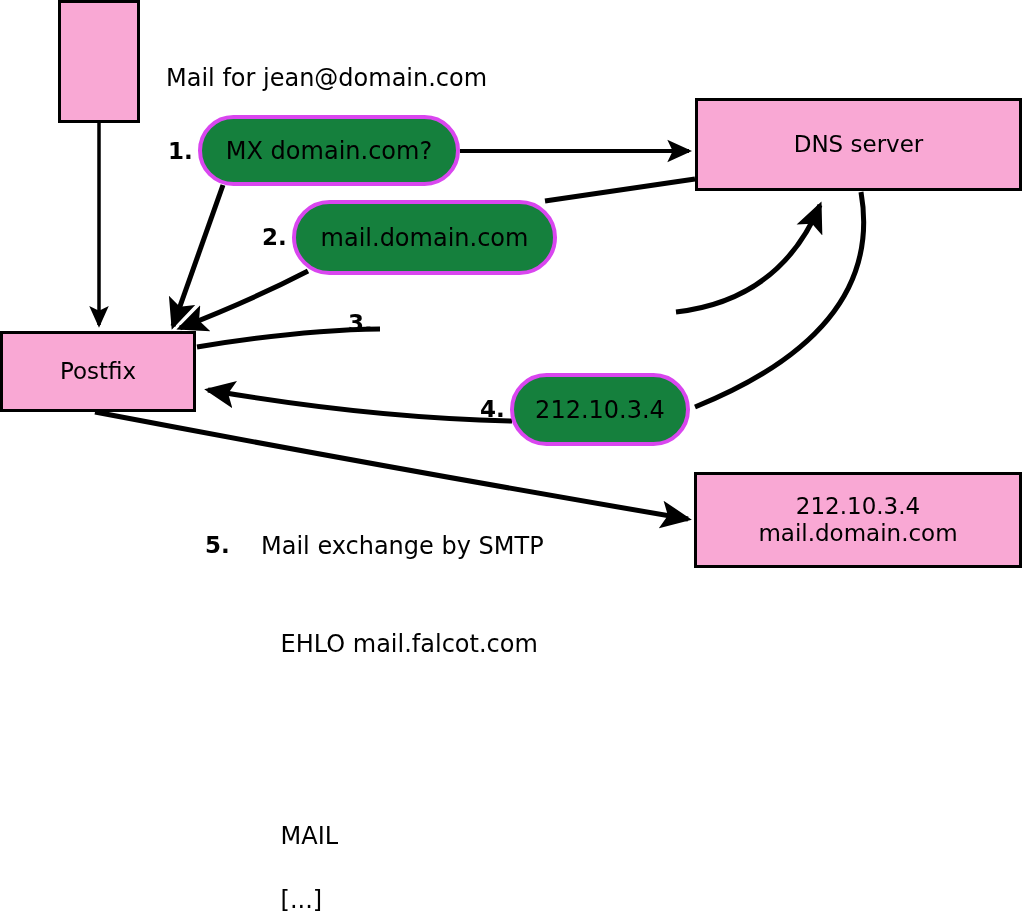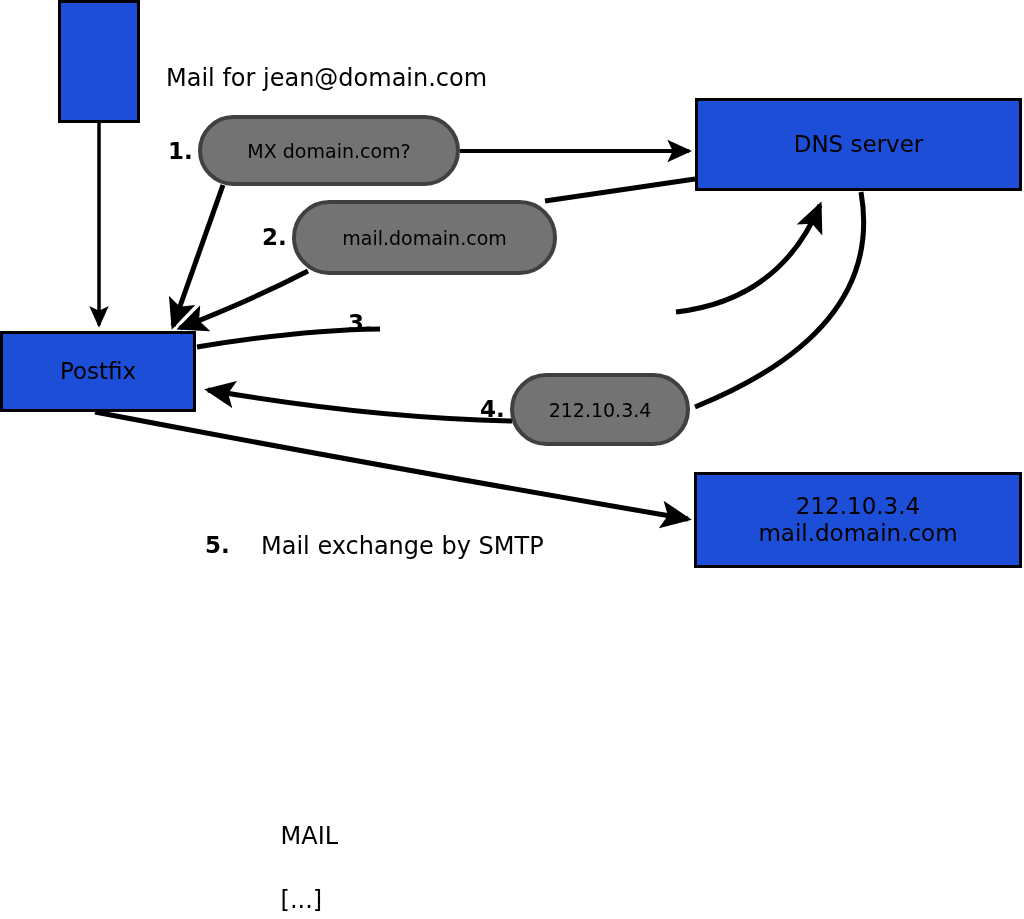--- a/index.html
+++ b/index.html
@@ -21,40 +21,40 @@
   #edges {
     position: absolute;
     left: 0;
     top: 0;
     width: 1024px;
     height: 919px;
   }
   .node {
     position: absolute;
     box-sizing: border-box;
-    background: #1d4ed8;
+    background: #f9a8d4;
     border: 3px solid #000000;
     display: flex;
     align-items: center;
     justify-content: center;
     text-align: right;
     line-height: 1.18;
     z-index: 3;
   }
   .rect-node { font-size: 23px; }
   .bubble {
     position: absolute;
     box-sizing: border-box;
-    background: #737373;
-    border: 4px solid #404040;
+    background: #15803d;
+    border: 4px solid #d946ef;
     display: flex;
     align-items: center;
     justify-content: center;
     text-align: center;
-    font-size: 19px;
+    font-size: 24px;
     z-index: 4;
   }
   .step-num {
     position: absolute;
     font-size: 23px;
     font-weight: bold;
     z-index: 5;
     white-space: nowrap;
   }
   .plain-text {
@@ -140,21 +140,21 @@
 
   <div class="step-num" style="left:480px; top:396px;">4.</div>
   <div class="bubble" style="left:510px; top:373px; width:180px; height:73px; border-radius:37px;">
     <span>212.10.3.4</span>
   </div>
 
   <div class="step-num" style="left:205px; top:532px;">5.</div>
   <div class="smtp-heading" style="left:261px; top:532px;">Mail exchange by SMTP</div>
 
   <div class="transcript" style="left:250px; top:596px;">
-    <br>
+    <span>EHLO mail.falcot.com</span><br>
     <br>
     <br>
     <span>MAIL</span><br>
     <span>[...]</span><br>
     <br>
     
     <br>
     <br>
     
   </div>

